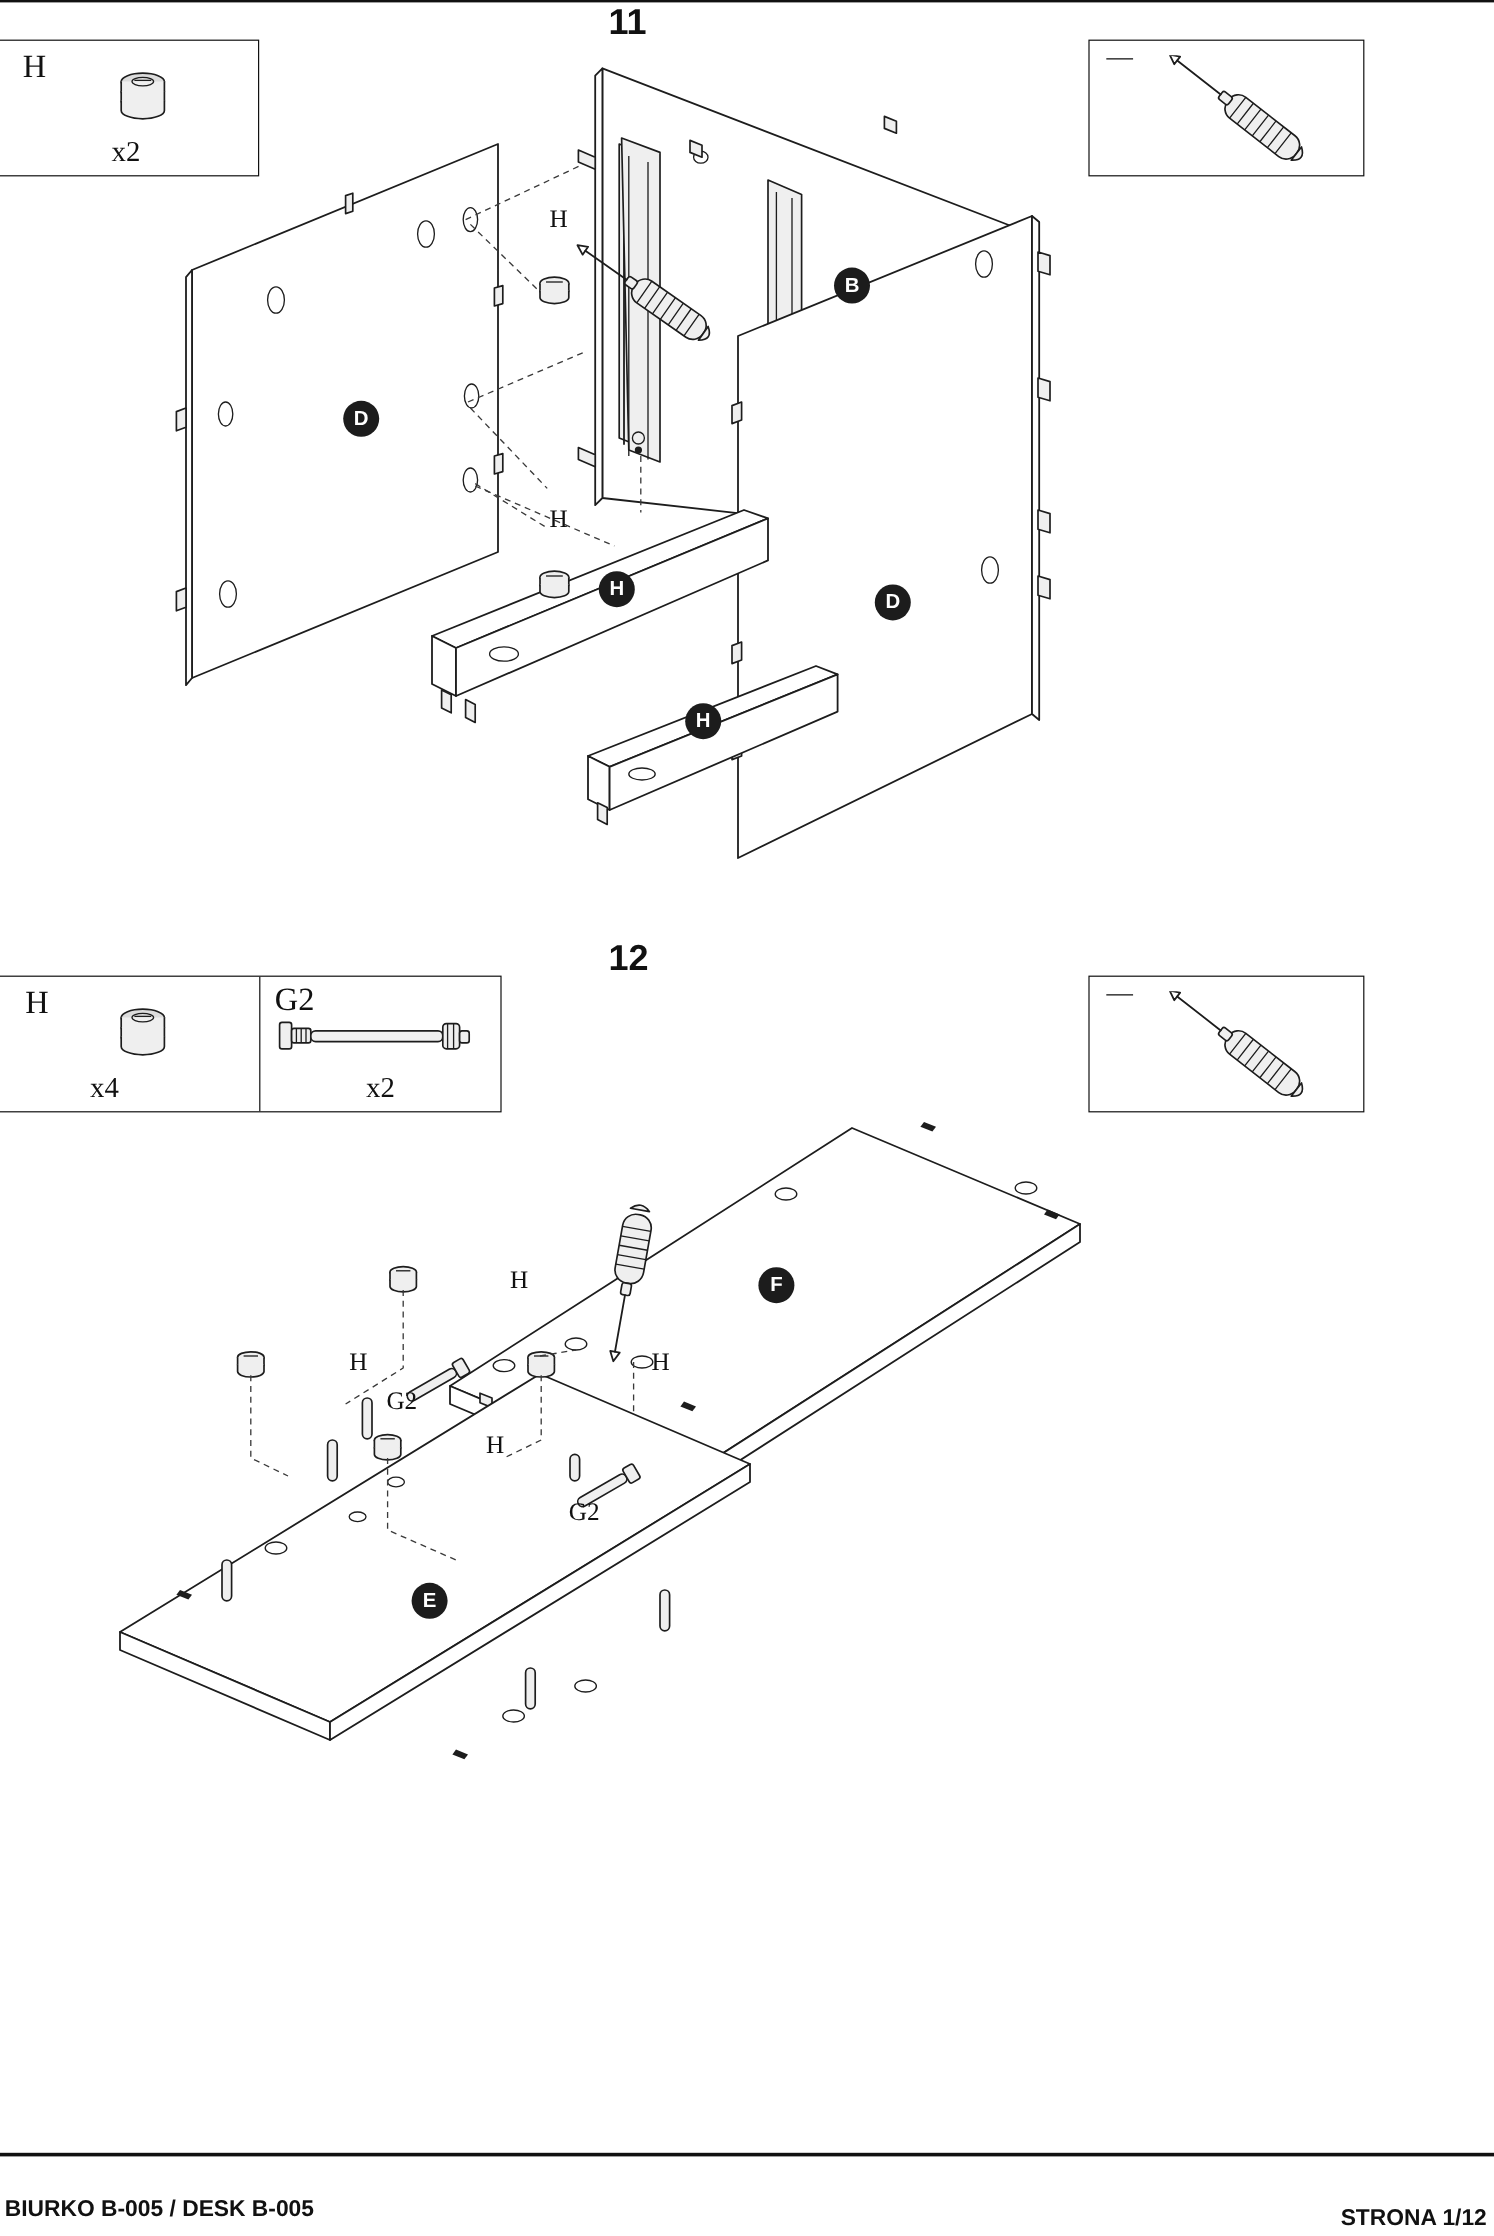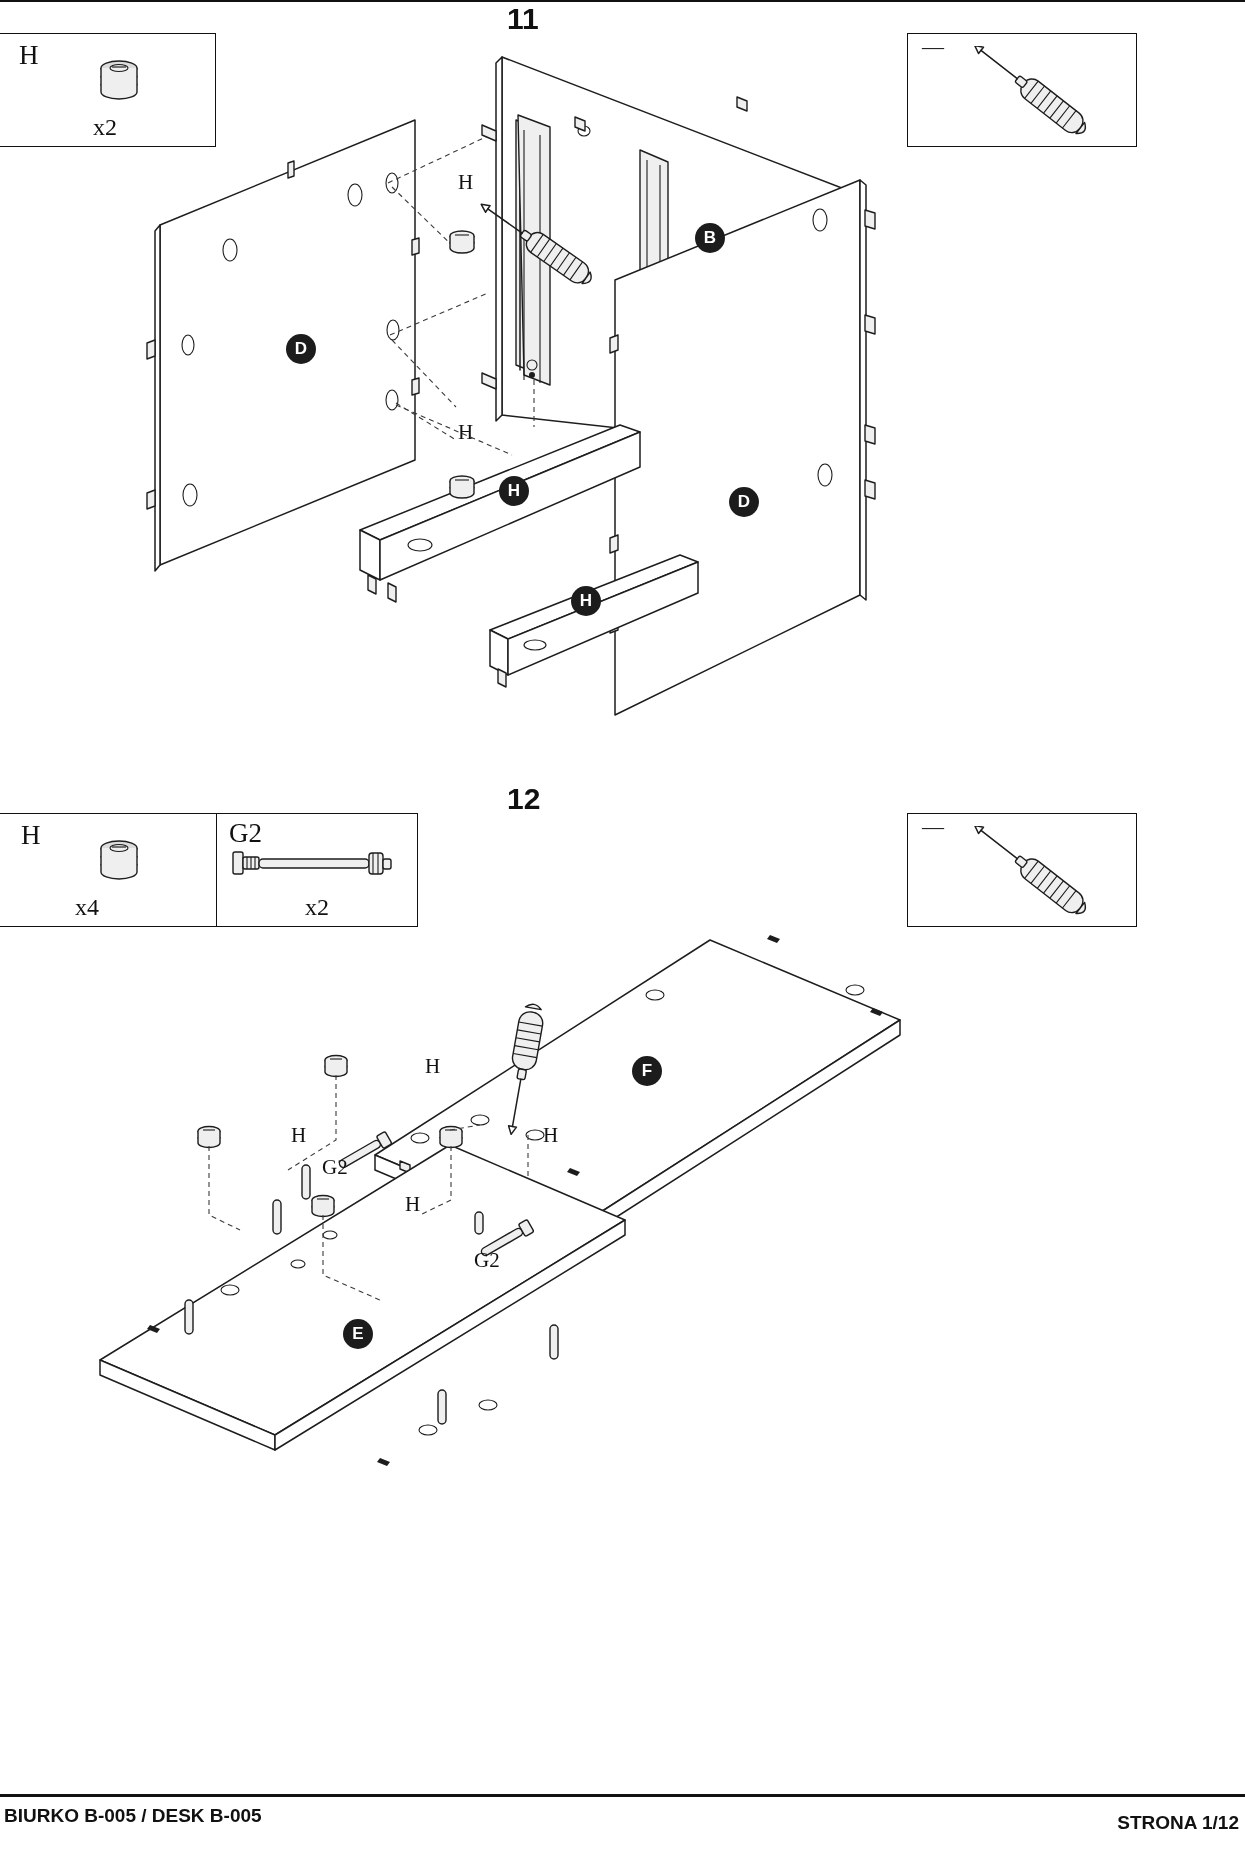--- a/index.html
+++ b/index.html
@@ -19,21 +19,21 @@
   .tool-box{position:absolute;border:1.6px solid #111;background:#fff;box-sizing:border-box;}
 
   
   .lbl{position:absolute;font-family:"Liberation Serif",serif;font-size:21px;color:#111;}
   .badge{position:absolute;width:30px;height:30px;border-radius:50%;background:#1c1c1c;color:#fff;
          font-family:"Liberation Sans",sans-serif;font-size:17px;font-weight:bold;
          display:flex;align-items:center;justify-content:center;}
 
   
   .footer-rule{position:absolute;left:0;width:1245px;height:2.5px;background:#111;}
-  .footer-txt{position:absolute;font-family:"Liberation Sans",sans-serif;font-weight:bold;font-size:19px;}
+  .footer-txt{position:absolute;font-family:"Liberation Sans",sans-serif;font-weight:bold;font-size:19px;margin-top:26px;}
 
   
   .hline{position:absolute;background:#111;}
 
   svg{display:block;}
   .d{fill:none;stroke:#1d1d1d;stroke-width:1.5;stroke-linejoin:round;stroke-linecap:round;}
   .dthin{fill:none;stroke:#1d1d1d;stroke-width:1.1;}
   .dash{fill:none;stroke:#3a3a3a;stroke-width:1.1;stroke-dasharray:5 4;}
   .fillw{fill:#fff;stroke:#1d1d1d;stroke-width:1.5;stroke-linejoin:round;}
   .fillg{fill:#efefef;stroke:#1d1d1d;stroke-width:1.4;stroke-linejoin:round;}

